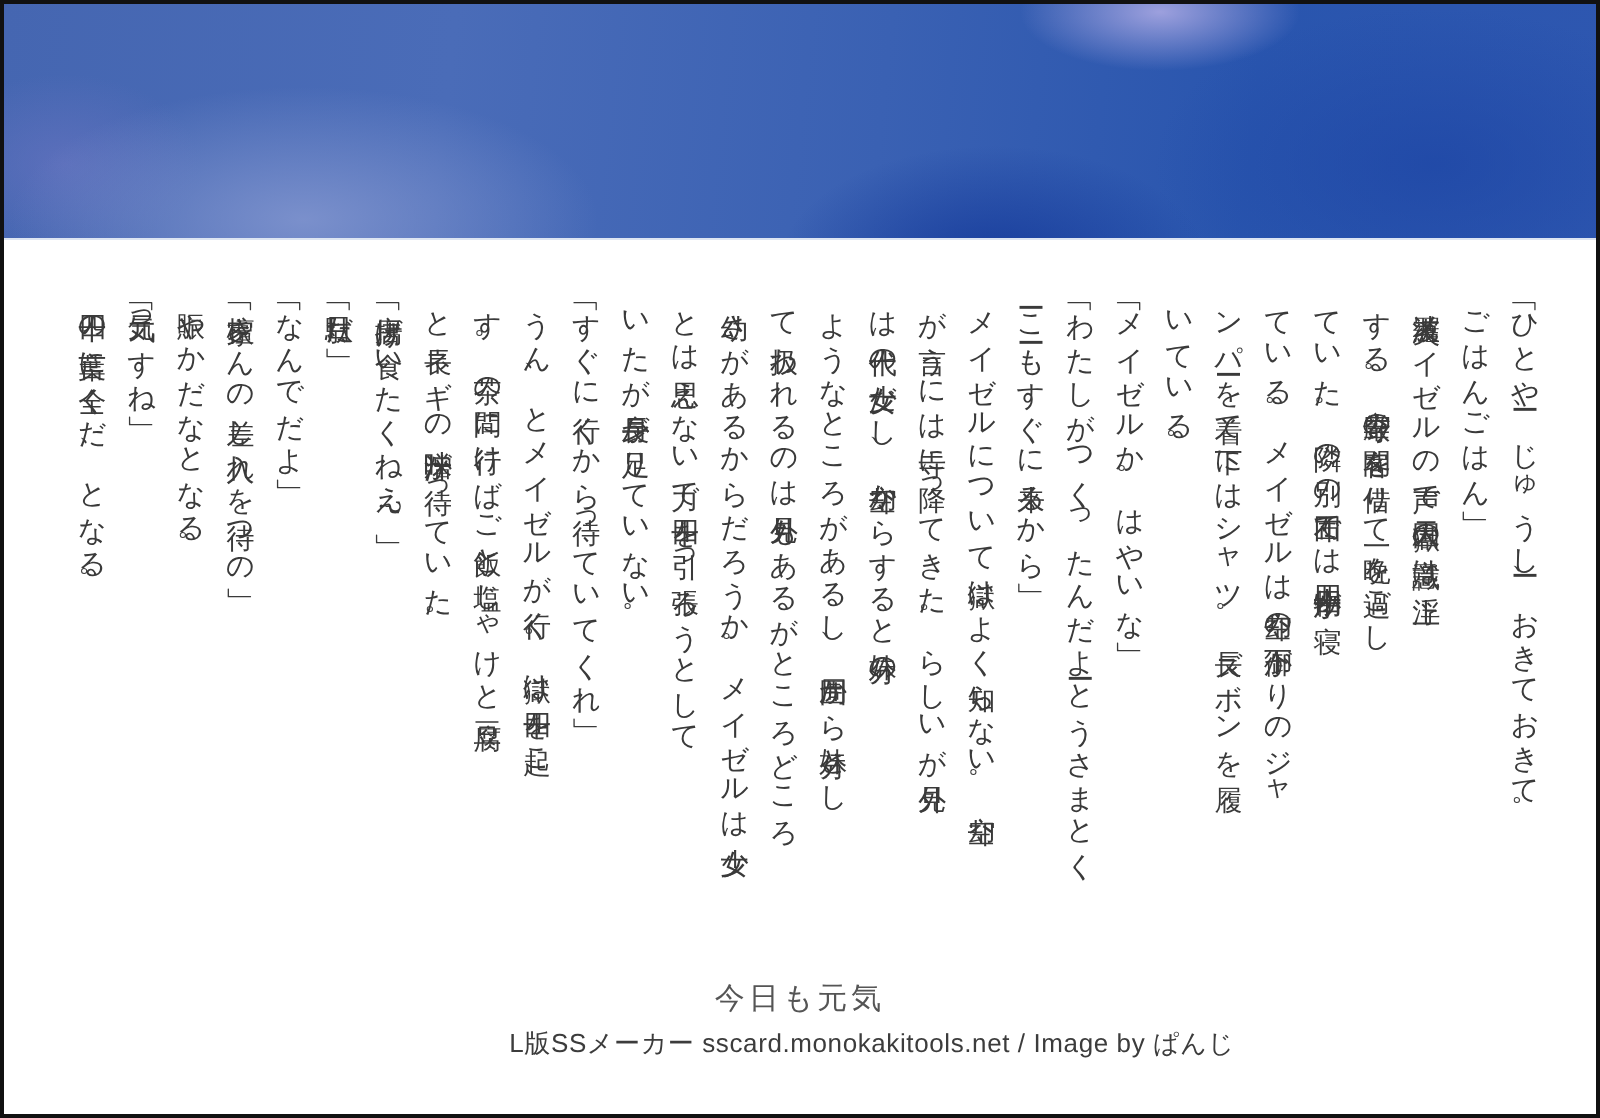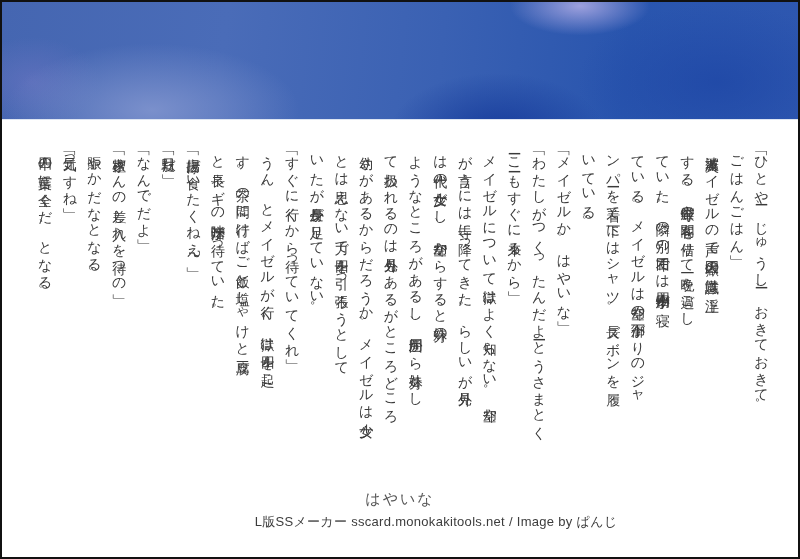--- a/index.html
+++ b/index.html
@@ -106,16 +106,16 @@
       <div class="story-line">と長ネギの味噌汁が待っていた。</div>
       <div class="story-line">「唐揚げ食いたくねえ?」</div>
       <div class="story-line">「駄目だ」</div>
       <div class="story-line">「なんでだよ」</div>
       <div class="story-line">「檀家さんの差し入れを待つの」</div>
       <div class="story-line">賑やかだなとなる。</div>
       <div class="story-line">「元気っすね」</div>
       <div class="story-line">十四の言葉に全くだ、となる。</div>
     </div>
 
-  <div class="footer-title">はやいな</div>
+  <div class="footer-title">今日も元気</div>
 
   <div class="footer-credit">L版SSメーカー sscard.monokakitools.net / Image by ぱんじ</div>
 </div>
 
 </body></html>

